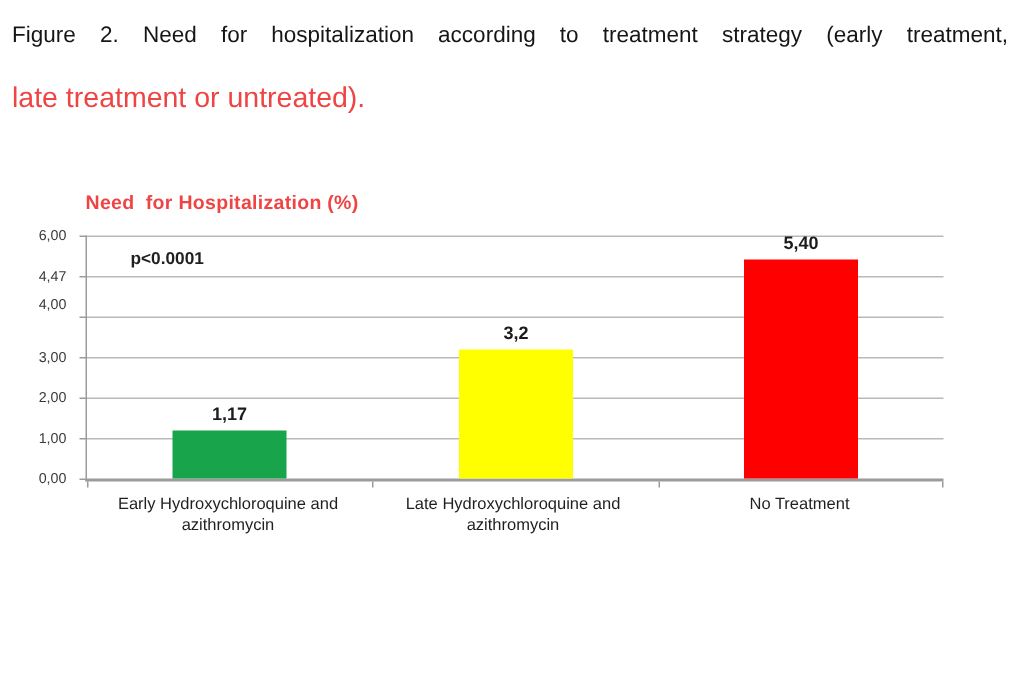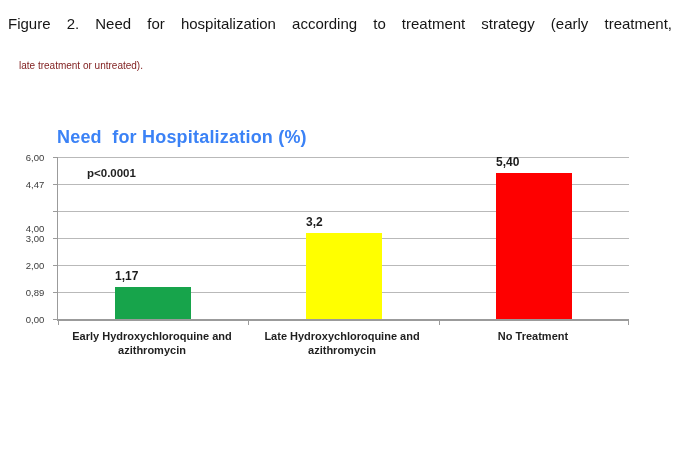--- a/index.html
+++ b/index.html
@@ -9,56 +9,56 @@
   }
   .page { position: absolute; inset: 0; }
 
   
   .cap-line1 {
     position: absolute; left: 8px; top: 13px; width: 664px;
     font-size: 15px; line-height: 22px; color: #161616;
     text-align: justify; text-align-last: justify;
   }
   .cap-line2 {
-    position: absolute; left: 19px; top: 55px;
-    font-size: 10px; line-height: 22px; color: #7f1d1d;
+    position: absolute; left: 8px; top: 55px;
+    font-size: 19px; line-height: 22px; color: #ef4444;
   }
 
   
   .chart { position: absolute; left: 0; top: 110px; width: 680px; height: 260px; }
   .chart-title {
     position: absolute; left: 57px; top: 17px;
-    font-size: 18px; font-weight: bold; color: #3b82f6;
+    font-size: 13px; font-weight: bold; color: #ef4444;
     white-space: pre; letter-spacing: 0.2px;
   }
   .p-annotation {
     position: absolute; left: 87px; top: 56px;
     font-size: 11.5px; font-weight: bold; color: #1f1f1f; line-height: 14px;
   }
   .plot {
     position: absolute; left: 57px; top: 47px; width: 571px; height: 162px;
     border-left: 1px solid #9b9b9b; border-bottom: 2px solid #9b9b9b;
   }
   .gridline { position: absolute; left: 0; width: 571px; height: 1px; background: #b9b9b9; }
   .ytick   { position: absolute; left: -5px; width: 5px; height: 1px; background: #9b9b9b; }
   .xtick   { position: absolute; bottom: -6px; width: 1px; height: 4px; background: #9b9b9b; }
   .y-axis  { position: absolute; left: 18px; top: 47px; width: 34px; height: 162px; }
   .ylab {
     position: absolute; right: 0; font-size: 9.5px; color: #3a3a3a; line-height: 11px;
     text-align: center; width: 34px;
   }
   .bar { position: absolute; bottom: 0; width: 76px; }
   .bar-label {
-    position: absolute; width: 76px; 
+    position: absolute; width: 76px; text-align: center;
     font-size: 12px; font-weight: bold; color: #1c1c1c; line-height: 13px;
   }
   .x-labels { position: absolute; left: 57px; top: 219px; width: 571px; height: 34px; }
   .xlab {
     position: absolute; top: 0; width: 190px; text-align: center;
-    font-size: 11px; font-weight: bold; line-height: 14px; color: #1f1f1f;
+    font-size: 11px; font-weight: normal; line-height: 14px; color: #1f1f1f;
     white-space: pre-line;
   }
 
   
   .footnote {
     position: absolute; left: 7px; top: 416px; width: 672px;
     font-size: 13.4px; line-height: 15px; color: #151515;
   }
 </style>
 </head>
@@ -70,24 +70,24 @@
     <div class="cap-line1">Figure 2. Need for hospitalization according to treatment strategy (early treatment,</div>
     <div class="cap-line2">late treatment or untreated).</div>
   </div>
 
   <div class="chart">
     <div class="chart-title">Need  for Hospitalization (%)</div>
     <div class="p-annotation">p&lt;0.0001</div>
     <div class="y-axis">
         <div class="ylab" style="top: -5px;">6,00</div>
         <div class="ylab" style="top: 22px;">4,47</div>
-        <div class="ylab" style="top: 66px;">4,00</div>
+        <div class="ylab" style="top: 41px;">4,00</div>
         <div class="ylab" style="top: 76px;">3,00</div>
         <div class="ylab" style="top: 103px;">2,00</div>
-        <div class="ylab" style="top: 130px;">0,89</div>
+        <div class="ylab" style="top: 130px;">1,00</div>
         <div class="ylab" style="top: 157px;">0,00</div>
       </div>
     <div class="plot">
         <div class="gridline" style="top: 0px;"></div>
         <div class="ytick" style="top: 0px;"></div>
         <div class="gridline" style="top: 27px;"></div>
         <div class="ytick" style="top: 27px;"></div>
         <div class="gridline" style="top: 54px;"></div>
         <div class="ytick" style="top: 54px;"></div>
         <div class="gridline" style="top: 81px;"></div>

